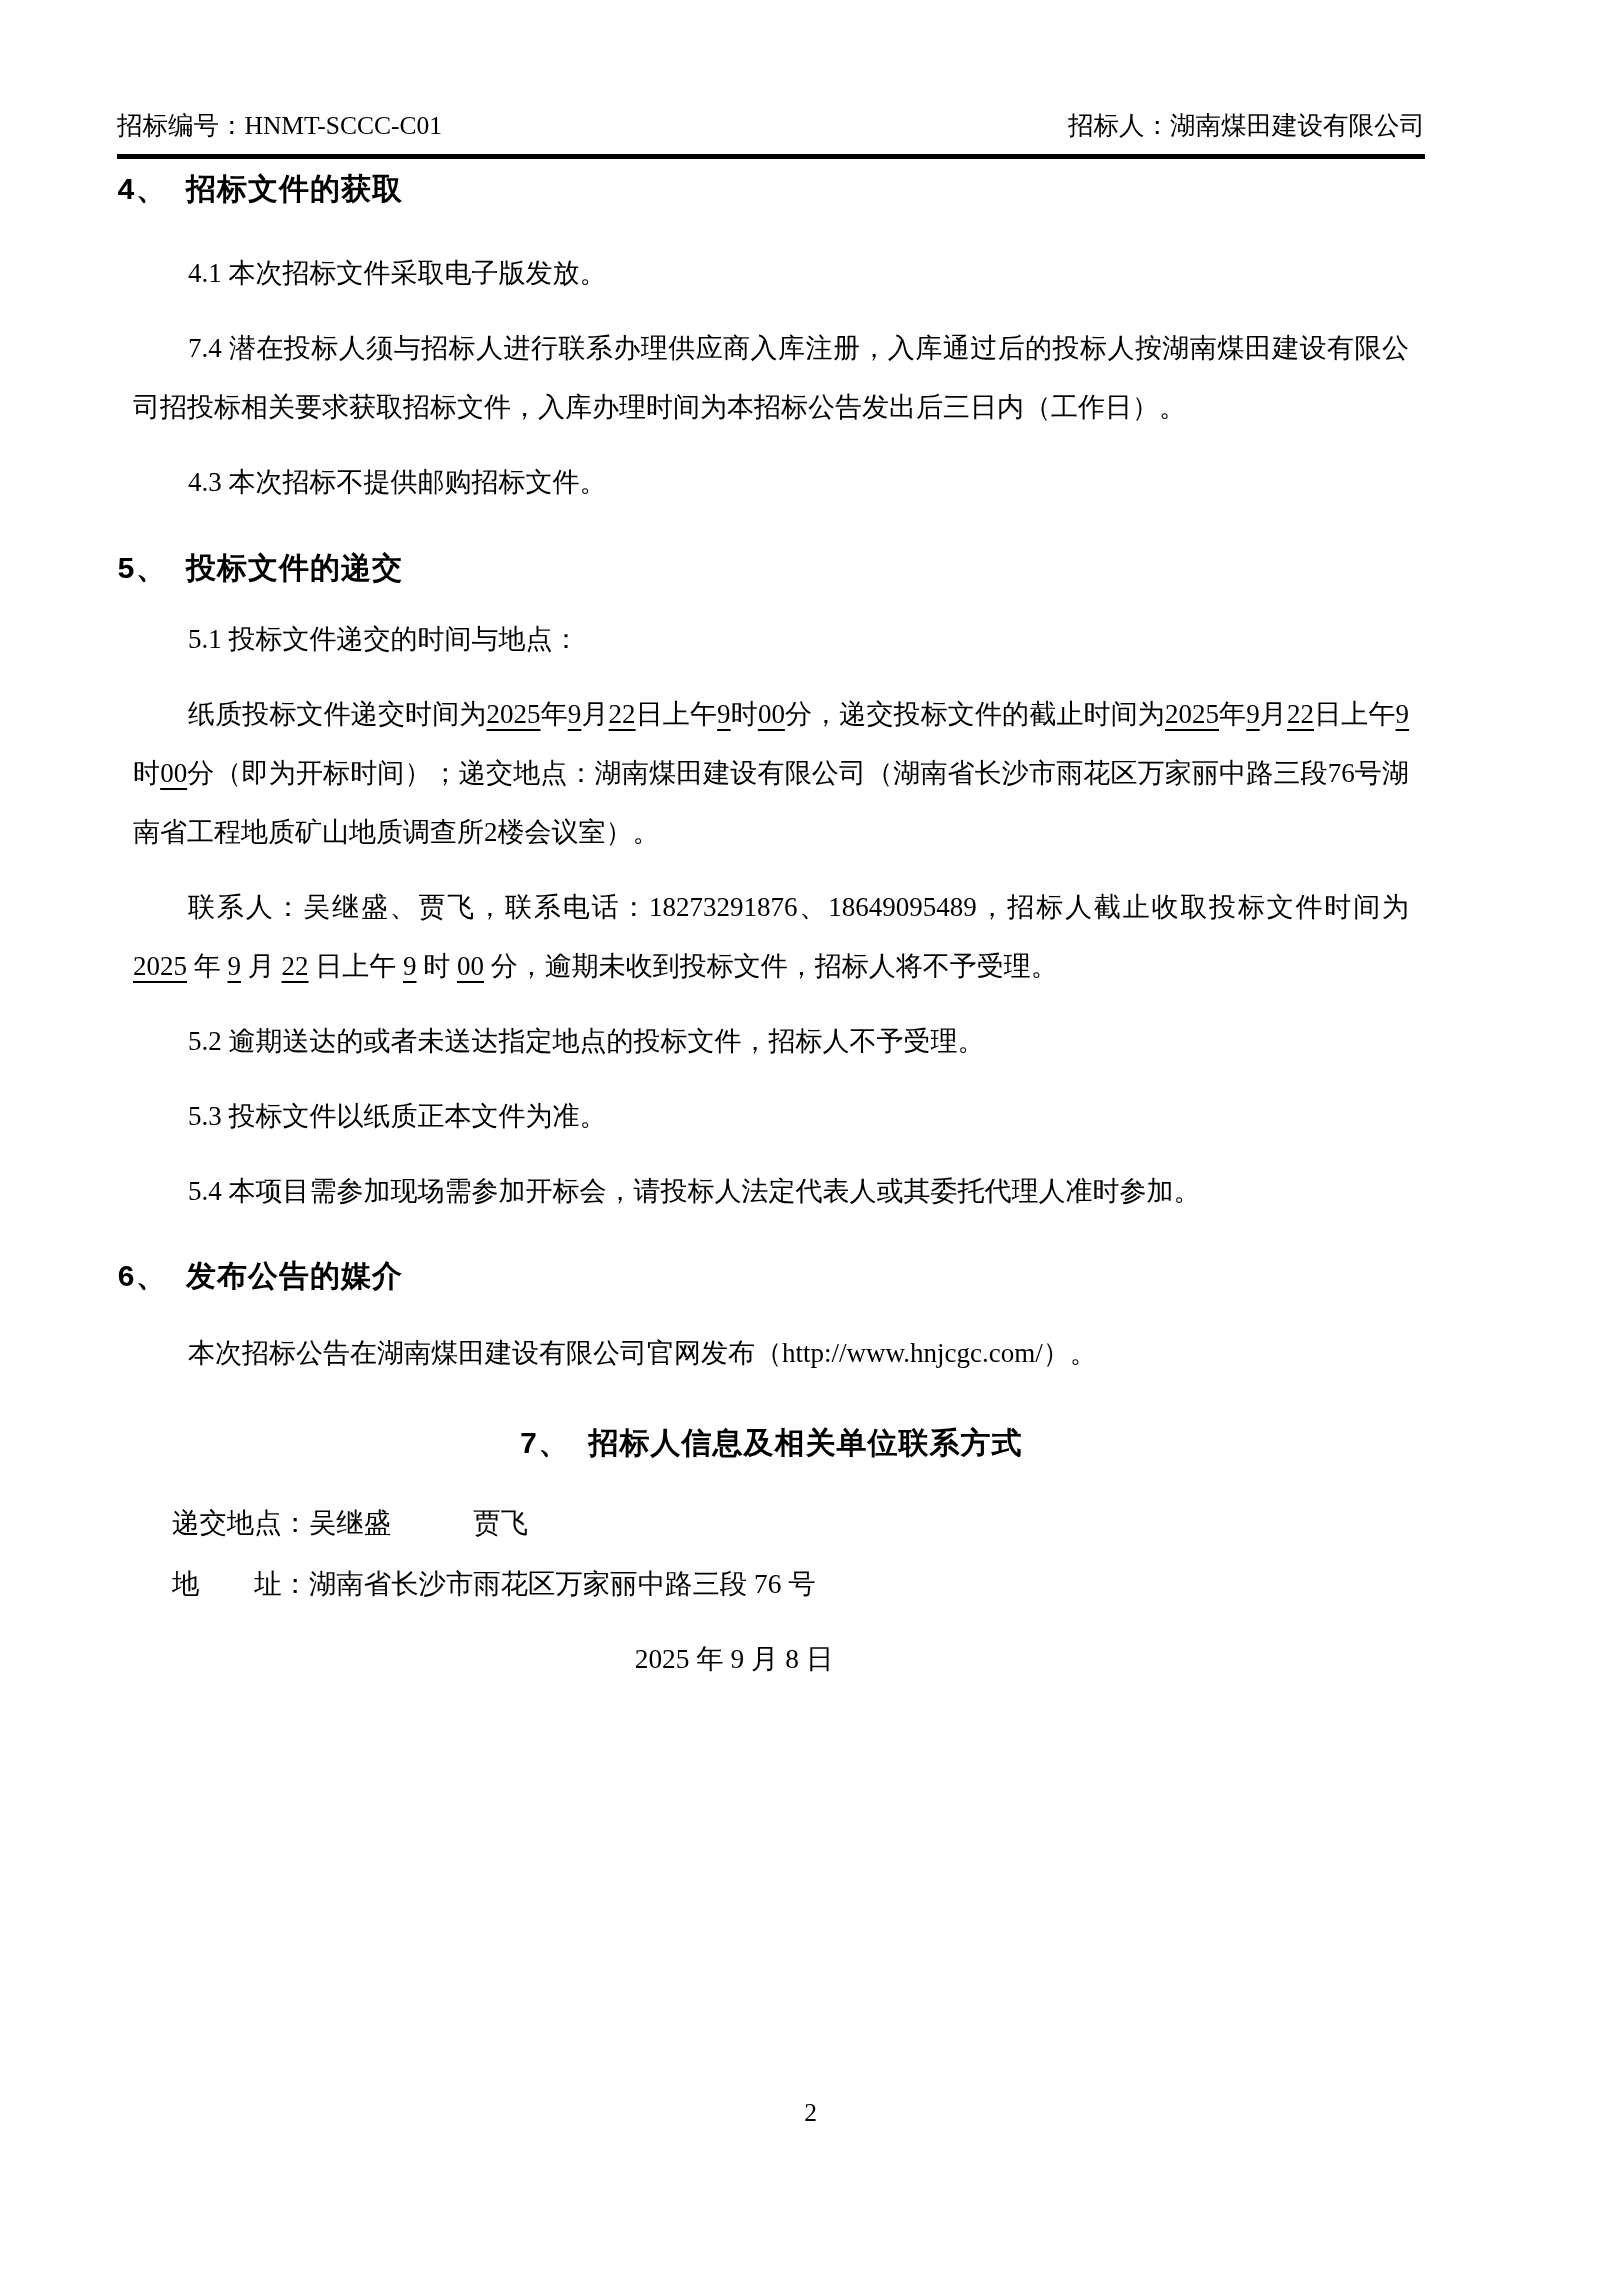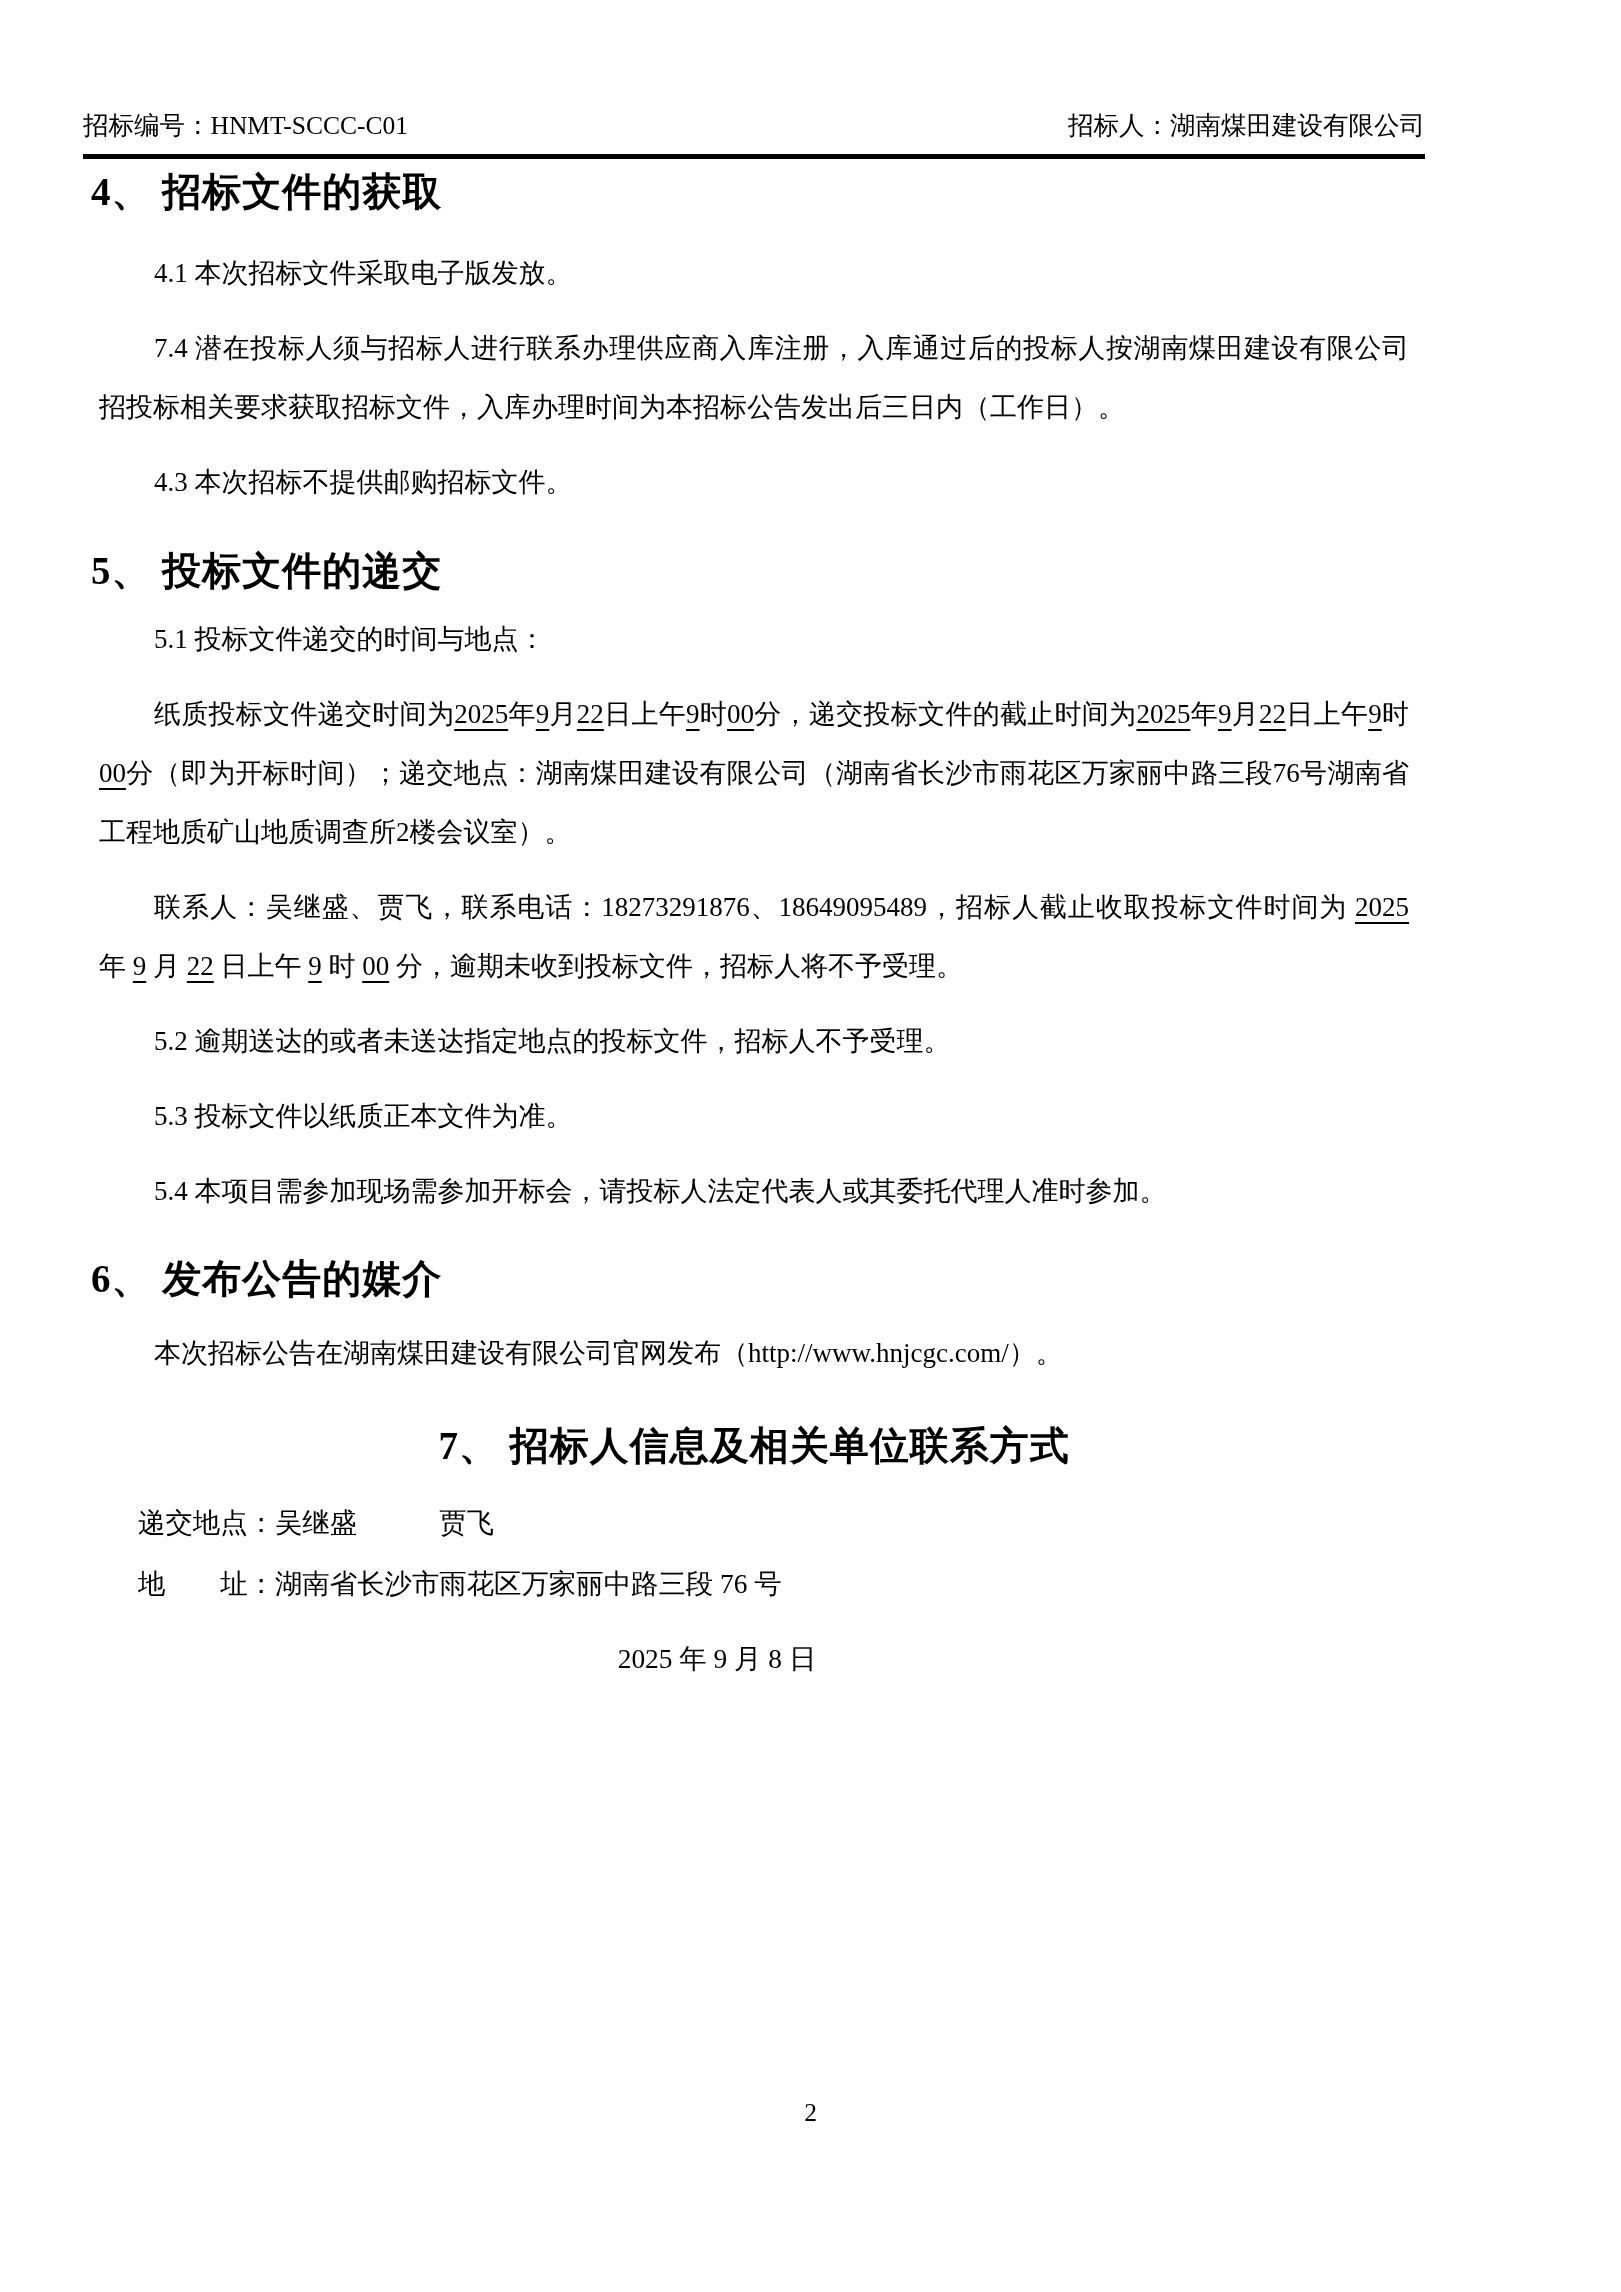--- a/index.html
+++ b/index.html
@@ -6,41 +6,41 @@
   .page {
     position: relative;
     width: 1621px;
     height: 2293px;
     background: #ffffff;
     color: #000000;
     font-family: "Liberation Serif", "DejaVu Serif", serif;
     overflow: hidden;
   }
   .content {
-    padding: 110px 196px 0 83px;
+    padding: 110px 196px 0 117px;
   }
   .hdr {
     display: flex;
     justify-content: space-between;
     align-items: baseline;
     font-size: 25.5px;
     line-height: 31px;
   }
   .hdr-rule {
     height: 4.9px;
     background: #000000;
     margin-top: 12.7px;
   }
   h2.sec-title {
-    font-family: Liberation Serif, serif;
+    font-family: Liberation Mono, monospace;
     font-weight: bold;
-    font-size: 39px;
+    font-size: 30px;
     line-height: 47px;
     letter-spacing: 1px;
-    margin: 8px;
+    margin: 0;
   }
   #sec4-title { margin-top: 9.8px; }
   #sec5-title { margin-top: 35px; }
   #sec6-title { margin-top: 34px; }
   #sec7-title { margin-top: 39px; text-align: center; }
   p.body-p {
     font-size: 27px;
     line-height: 59px;
     margin: 16px;
     text-align: justify;

